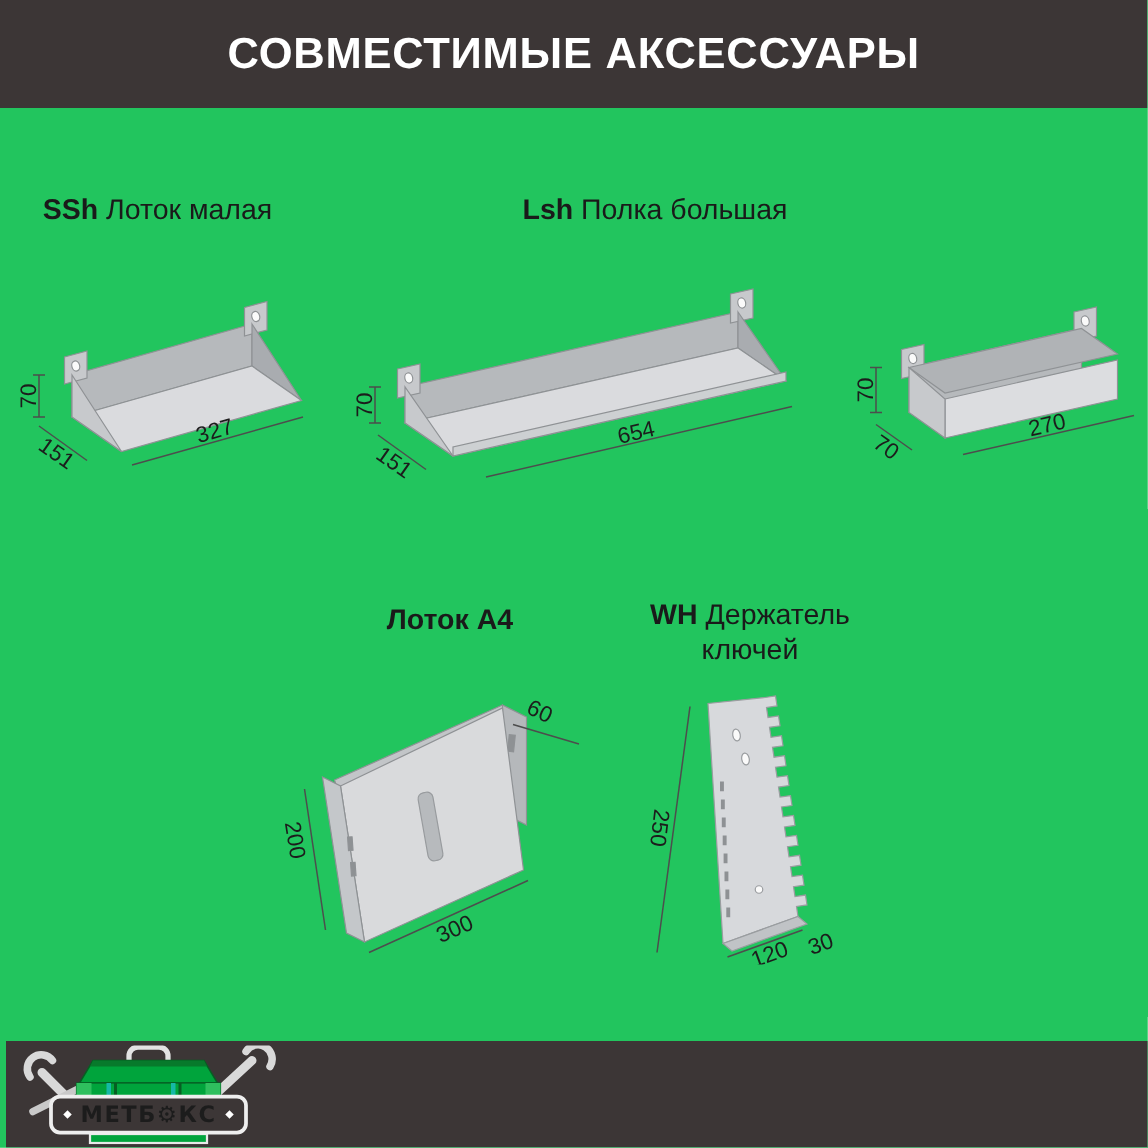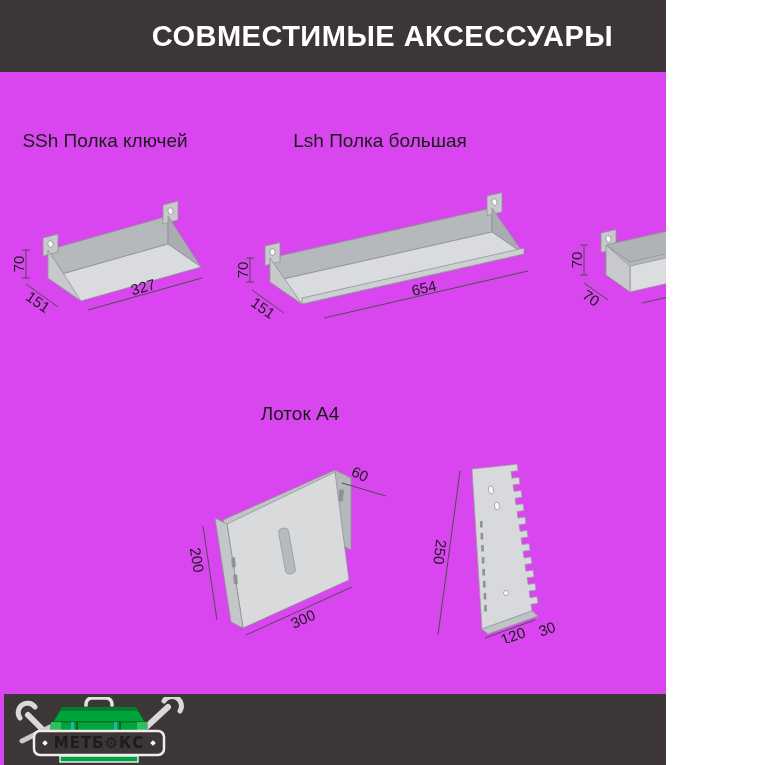--- a/index.html
+++ b/index.html
@@ -2,28 +2,28 @@
 <html style="--header_bg: #3c3636; --accent_green: #00a43c; --accent_teal: #16b8a6; --metal_light: #d9dadc; --metal_mid: #b6b9bc;"><head>
 <meta charset="utf-8">
 <style>
   :root{
     --header_bg:#3c3636;
     --accent_green:#00a43c;
     --accent_teal:#16b8a6;
   }
   *{margin:0;padding:0;box-sizing:border-box;}
   body{background:#fff;font-family:"Liberation Sans",sans-serif;}
-  .page{position:relative;width:666px;height:765px;background:#d946ef;overflow:hidden;}
+  .page{position:relative;width:765px;height:765px;background:#22c55e;overflow:hidden;}
 
   .page-header{position:absolute;left:0;top:0;width:765px;height:72px;
     background:var(--header_bg,#3c3636);display:flex;align-items:center;justify-content:center;}
   .page-title{color:#fff;font-size:29px;font-weight:bold;letter-spacing:.5px;}
 
   .caption{position:absolute;text-align:center;font-size:19px;color:#1a1a1a;line-height:23px;}
-  .caption b{font-weight:normal;margin-top:12px;}
+  .caption b{font-weight:bold;margin-top:12px;}
 
   .drawing{position:absolute;}
   .dim line{stroke:#4d4d4d;stroke-width:1;}
   svg text{font-family:"Liberation Sans",sans-serif;font-size:15px;fill:#1c1c1c;}
 
   .page-footer{position:absolute;left:4px;top:694px;width:765px;height:71px;
     background:var(--header_bg,#3c3636);}
   .logo{position:absolute;left:10px;top:3px;}
   .logo text{font-family:"DejaVu Sans","Liberation Sans",sans-serif;}
 </style>
@@ -31,23 +31,23 @@
 <body>
 
 <div class="page">
 
   <header class="page-header">
     <h1 class="page-title">СОВМЕСТИМЫЕ АКСЕССУАРЫ</h1>
   </header>
 
   <div class="caption" style="left:0;top:129px;width:210px;">
     <b>SSh</b>
-    <span>Полка ключей</span>
-  </div>
-  <div class="caption" style="left:235px;top:129px;width:290px;">
+    <span>Лоток малая</span>
+  </div>
+  <div class="caption" style="left:235px;top:129px;width:290px;text-align:right;">
     <b>Lsh</b>
     <span>Полка большая</span>
   </div>
 
   <svg class="drawing" style="left:0;top:192px;" width="205" height="128" viewBox="0 0 205 128">
     <g stroke="#8f9295" stroke-width="0.8">
       <polygon points="48,86 168,52 168,24 48,58" fill="#b6b9bc"></polygon>
       <polygon points="43,46 58,42 58,60 43,64" fill="#c7c9cc"></polygon>
       <ellipse cx="50.5" cy="52" rx="2.6" ry="3.4" fill="#fafafa" transform="rotate(-16 50.5 52)"></ellipse>
       <polygon points="163,13 178,9 178,28 163,32" fill="#c7c9cc"></polygon>
@@ -110,20 +110,25 @@
       <text x="19" y="65" text-anchor="middle" dy=".35em" transform="rotate(-90 19 65)">70</text>
       <line x1="26" y1="88" x2="50" y2="105"></line>
       <text x="33" y="103" text-anchor="middle" dy=".35em" transform="rotate(35 33 103)">70</text>
       <line x1="84" y1="108" x2="198" y2="82"></line>
       <text x="140" y="88" text-anchor="middle" dy=".35em" transform="rotate(-13 140 88)">270</text>
     </g>
   </svg>
 
   <div class="caption" style="left:185px;top:402px;width:230px;text-align:center;">
     <b>Лоток А4</b>
+  </div>
+  <div class="caption" style="left:405px;top:399px;width:190px;">
+    <div><b>WH</b>
+      <span>Держатель</span></div>
+    <div><span>ключей</span></div>
   </div>
 
   <svg class="drawing" style="left:185px;top:432px;" width="230" height="210" viewBox="0 0 230 210">
     <g stroke="#8f9295" stroke-width="0.8">
       <polygon points="38,88 150,38 152,44 40,94" fill="#c2c5c8"></polygon>
       <polygon points="150,38 166,46 166,118 150,110" fill="#b5b8bb"></polygon>
       <rect x="154" y="58" width="4" height="11" fill="#8e9194" transform="rotate(6 156 63)"></rect>
       <polygon points="42,92 150,40 164,148 58,196" fill="#d9dadc"></polygon>
       <polygon points="30,86 42,92 58,196 46,190" fill="#c4c7ca"></polygon>
       <rect x="97" y="96" width="10" height="46" rx="4" fill="#b7babd" stroke="#989b9e" transform="rotate(-10 102 119)"></rect>

